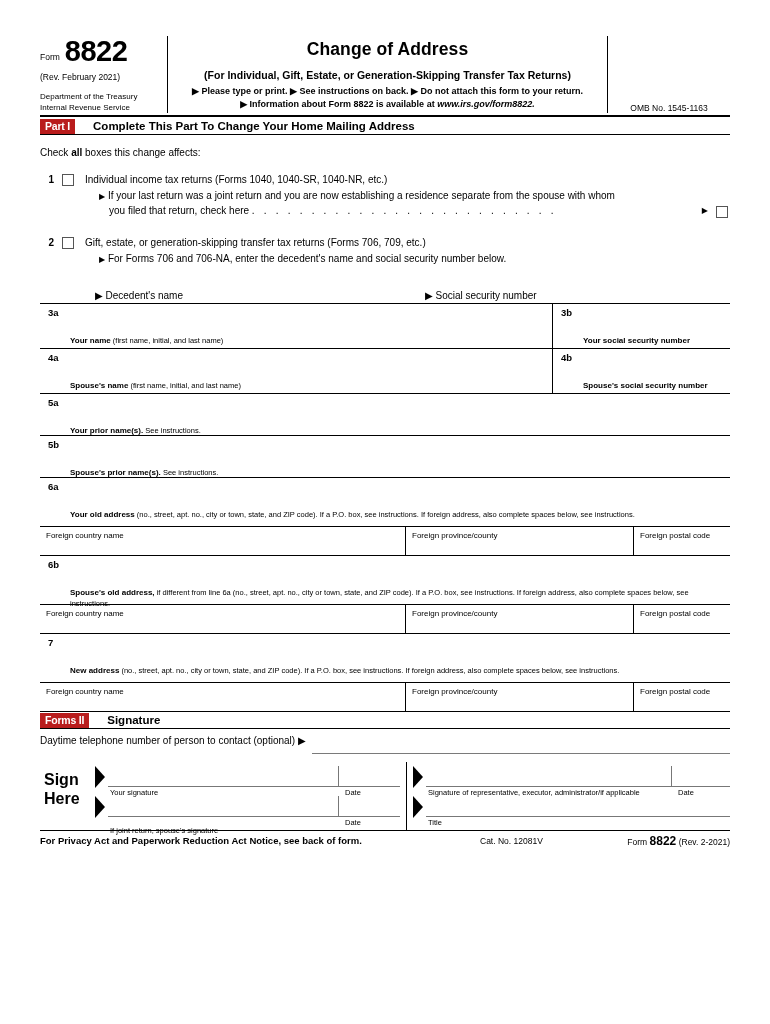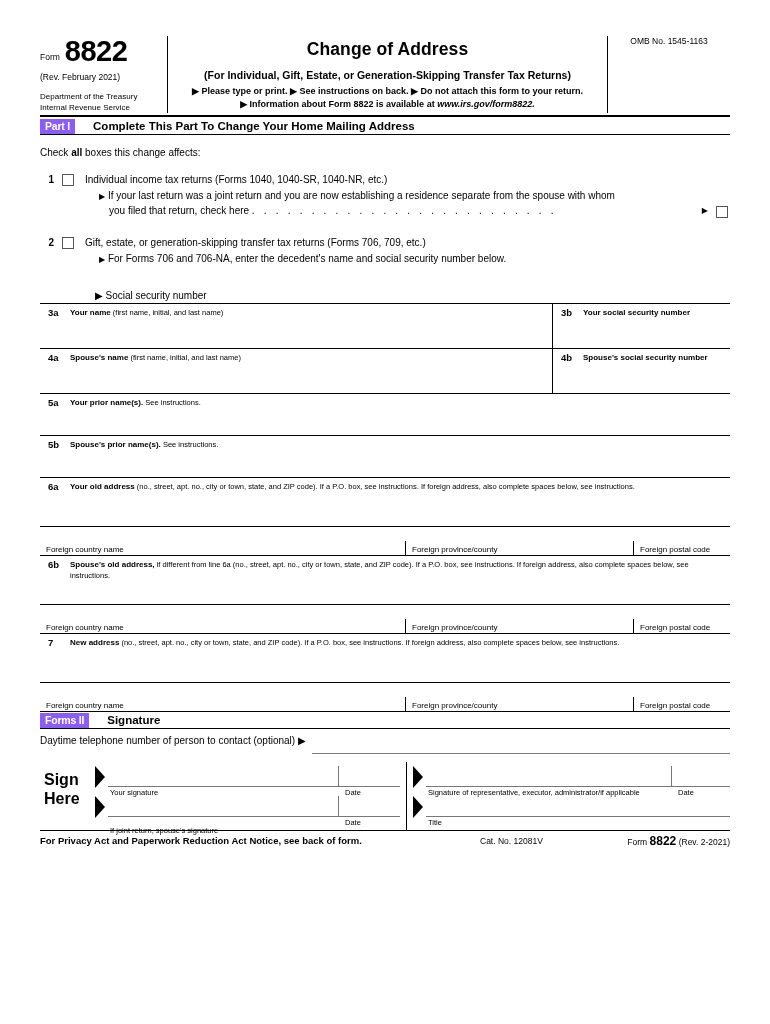--- a/index.html
+++ b/index.html
@@ -96,35 +96,35 @@
     font-size: 9px;
     font-weight: bold;
     line-height: 13px;
   }
   .title-note2 .url { font-style: italic; margin-top: 16px; }
   .hdr-right {
     width: 123px;
     border-left: 1.5px solid #000;
     box-sizing: border-box;
     display: flex;
-    align-items: flex-start;
+    align-items: flex-end;
     justify-content: center;
   }
   .omb { font-size: 8.5px; }
 
   
   .partbar {
     display: flex;
     align-items: center;
     border-bottom: 1.5px solid #000;
     height: 15px;
     margin-top: 2px;
   }
   .partbox {
-    background: #8b5cf6;
+    background: #b91c1c;
     color: #fff;
     font-size: 10.5px;
     font-weight: bold;
     padding: 1px 5px 1px 5px;
     line-height: 13px;
     letter-spacing: -0.2px;
   }
   .parttitle {
     font-size: 11.5px;
     font-weight: bold;
@@ -213,33 +213,33 @@
     padding-left: 8px;
     box-sizing: border-box;
     vertical-align: top;
   }
   .flabel {
     font-size: 8px;
     font-weight: bold;
     display: inline-block;
     line-height: 11px;
     vertical-align: top;
+    margin-top: 28px;
   }
   .flabel .reg { font-weight: normal; }
   .fsmall {
     font-size: 7.5px;
     font-weight: normal;
   }
 
   
   .foreignrow {
     display: flex;
     border-top: 1.5px solid #000;
     height: 28px;
-    align-items: flex-end;
   }
   .fgn {
     font-size: 8px;
     padding: 3px 0 0 6px;
     box-sizing: border-box;
     line-height: 11px;
   }
 
   
   .phone-row {
@@ -379,20 +379,21 @@
   <div class="lineitem" style="margin-top:18px">
     <span class="linenum">2</span>
     <span class="cbox"></span>
     <div class="linebody">
       <div>Gift, estate, or generation-skipping transfer tax returns (Forms 706, 709, etc.)</div>
       <div class="sub"><span class="arrow">▶</span> <span>For Forms 706 and 706-NA, enter the decedent's name and social security number below.</span></div>
     </div>
   </div>
 
   <div class="decedent">
+    <span class="dec-name">▶ Decedent's name</span>
     <span>▶ Social security number</span>
   </div>
 
   <div class="fieldrow" style="height:44px">
     <div class="fcell" style="width:512px">
       <span class="fnum">3a</span><span class="flabel"><span>Your name</span><span class="reg fsmall"> (first name, initial, and last name)</span></span>
     </div>
     <div class="fcell vline" style="width:178px">
       <span class="fnum">3b</span><span class="flabel">Your social security number</span>
     </div>

